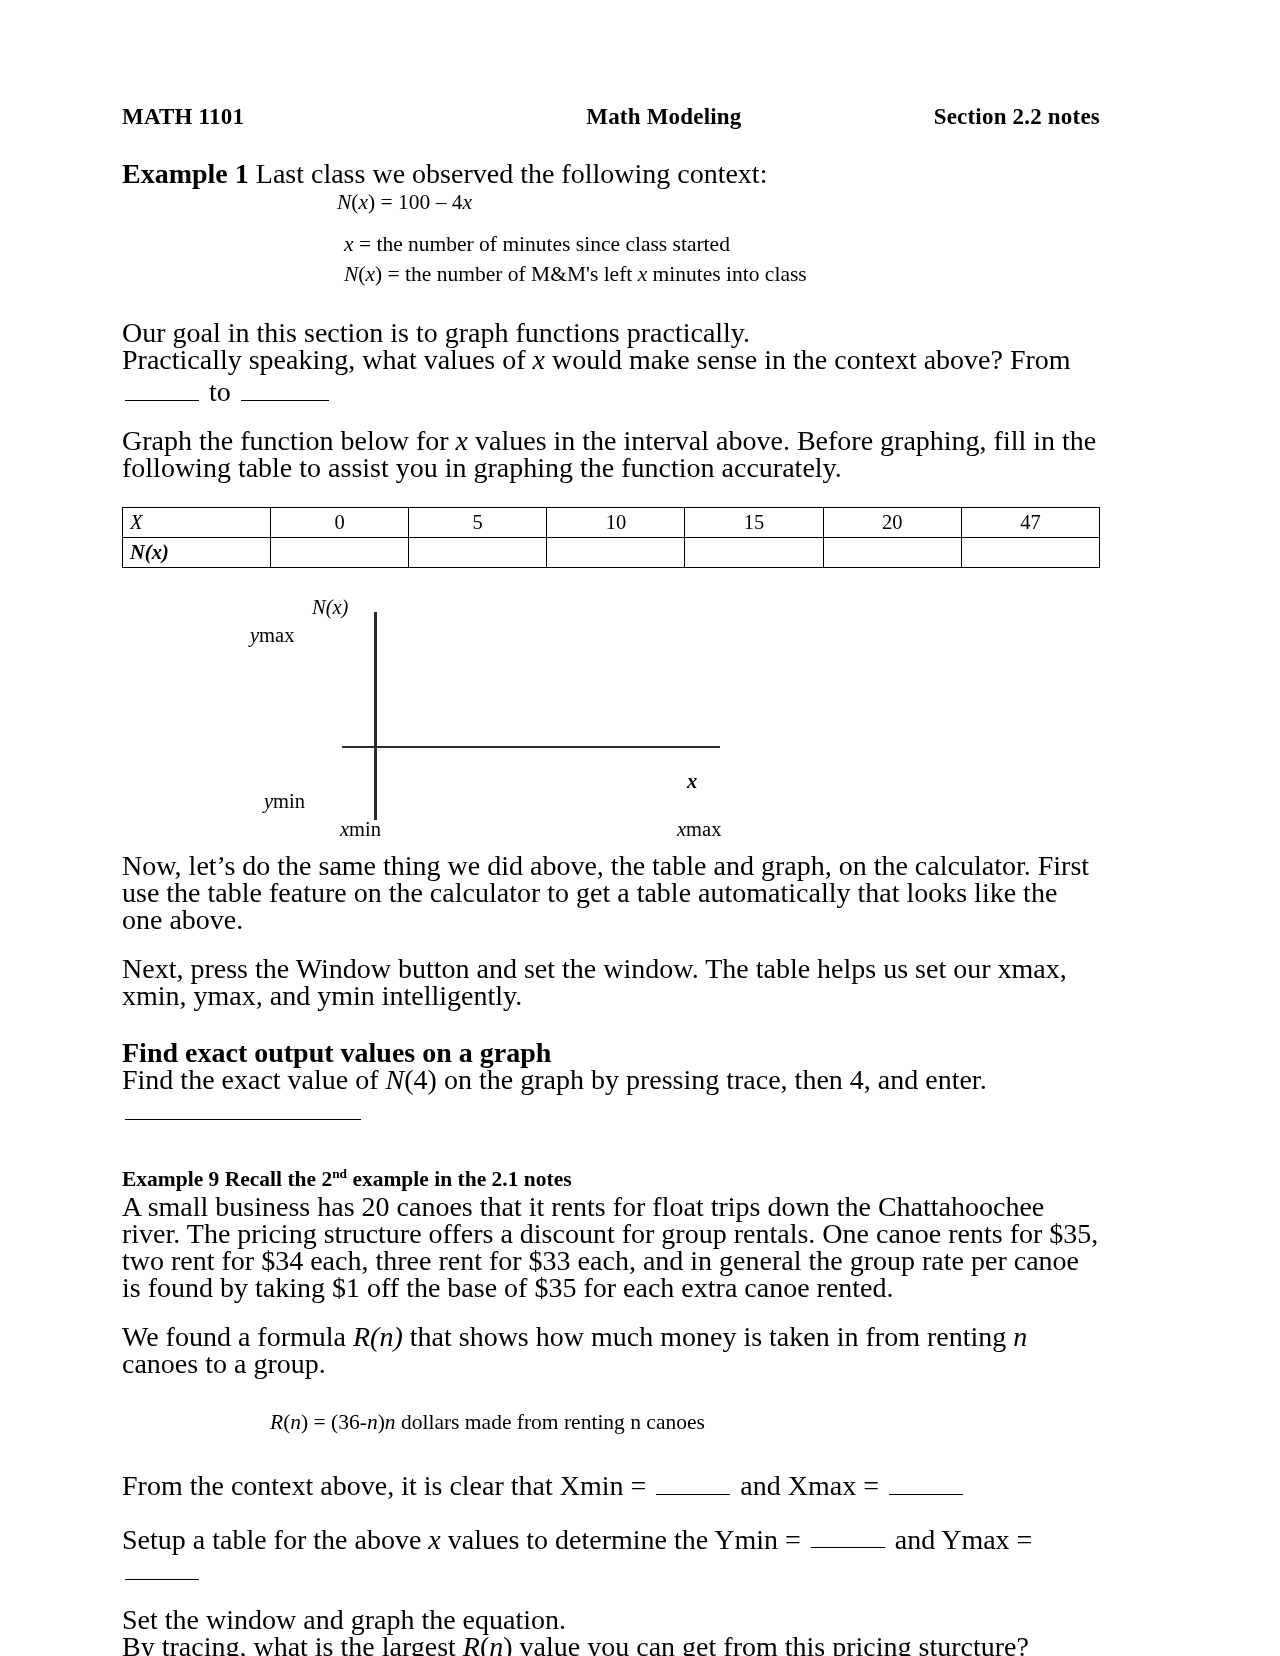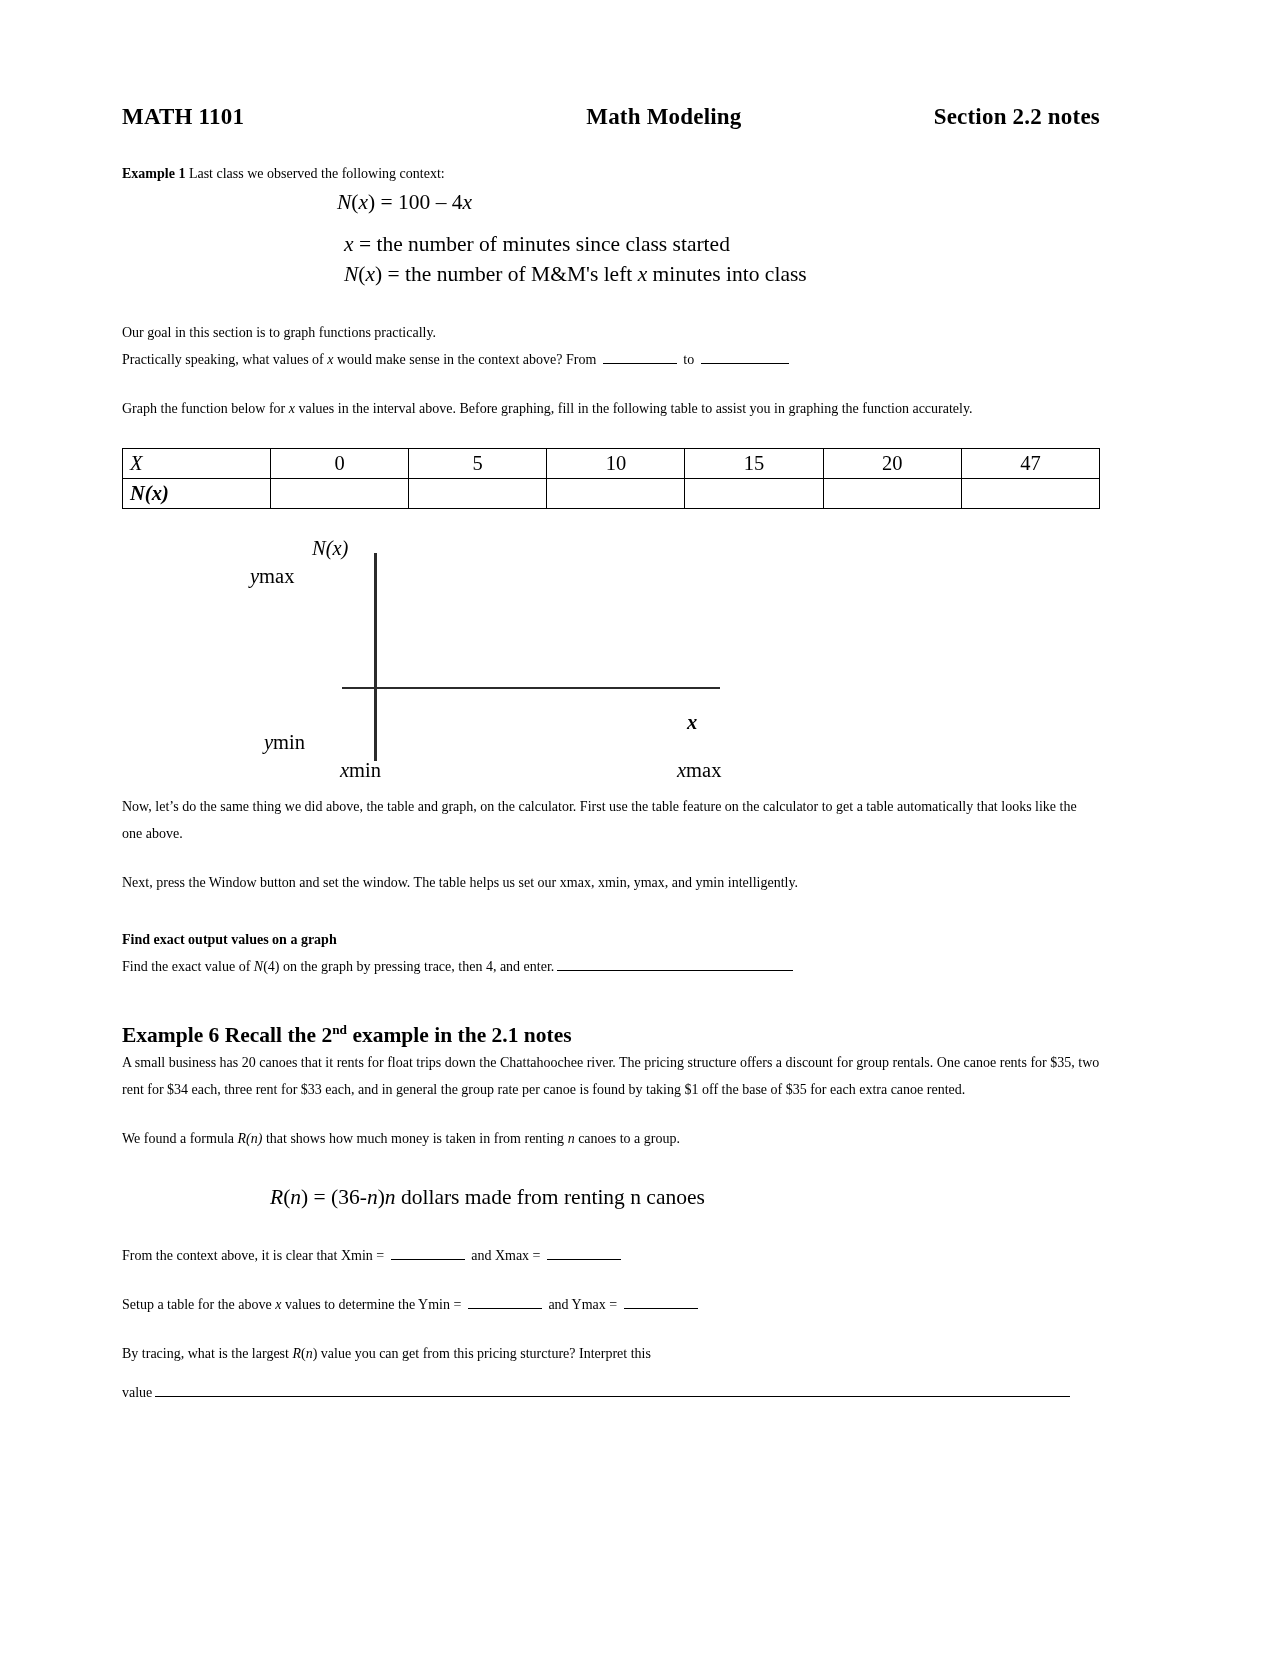--- a/index.html
+++ b/index.html
@@ -38,21 +38,21 @@
     font-size: 23px;
     letter-spacing: 0.2px;
     margin-bottom: 30px;
   }
   .doc-header .hdr-left  { flex: 0 0 auto; }
   .doc-header .hdr-mid   { flex: 0 0 auto; margin-left: 150px; }
   .doc-header .hdr-right { flex: 0 0 auto; font-family: Liberation Serif, serif; }
 
   
   .p {
-    font-size: 14px;
+    font-size: 28px;
     line-height: 27px;
     margin: 0;
   }
   .gap-sm { height: 12px; }
   .gap-md { height: 22px; }
   .gap-lg { height: 30px; }
   .gap-xl { height: 42px; }
 
   .bold { font-weight: bold; }
   .ital { font-style: italic; }
@@ -230,21 +230,21 @@
     <div class="gap-lg"></div>
 
     <div class="p bold">Find exact output values on a graph</div>
     <div class="p">
       <span>Find the exact value of </span><span class="ital">N</span><span>(4) on the graph by pressing trace, then 4, and enter.</span><span class="blank b-xxl"></span>
     </div>
 
     <div class="gap-xl"></div>
 
     <div class="p" style="font-size:21.5px;">
-      <span class="bold">Example 6</span><span class="bold">  Recall the 2</span><sup class="ord bold">nd</sup><span class="bold"> example in the 2.1 notes</span>
+      <span class="bold">Example 9</span><span class="bold">  Recall the 2</span><sup class="ord bold">nd</sup><span class="bold"> example in the 2.1 notes</span>
     </div>
 
     <div class="p">A small business has 20 canoes that it rents for float trips down the Chattahoochee river.  The pricing structure offers a discount for group rentals.  One canoe rents for $35, two rent for $34 each, three rent for $33 each, and in general the group rate per canoe is found by taking $1 off the base of $35 for each extra canoe rented.</div>
 
     <div class="gap-md"></div>
 
     <div class="p">
       <span>We found a formula </span><span class="ital">R(n)</span><span> that shows how much money is taken in from renting </span><span class="ital">n</span><span> canoes to a group.</span>
     </div>
 
@@ -261,20 +261,21 @@
     </div>
 
     <div class="gap-md"></div>
 
     <div class="p">
       <span>Setup a table for the above </span><span class="ital">x</span><span> values to determine the Ymin = </span><span class="blank b-lg"></span><span> and  Ymax = </span><span class="blank b-lg"></span>
     </div>
 
     <div class="gap-md"></div>
 
+    <div class="p">Set the window and graph the equation.</div>
     <div class="p">
       By tracing, what is the largest <span class="ital">R</span>(<span class="ital">n</span>) value you can get from this pricing sturcture?  Interpret this
     </div>
 
     <div class="gap-sm"></div>
 
     <div class="p">
       <span>value</span><span class="blank" style="width:915px;"></span>
     </div>
 

